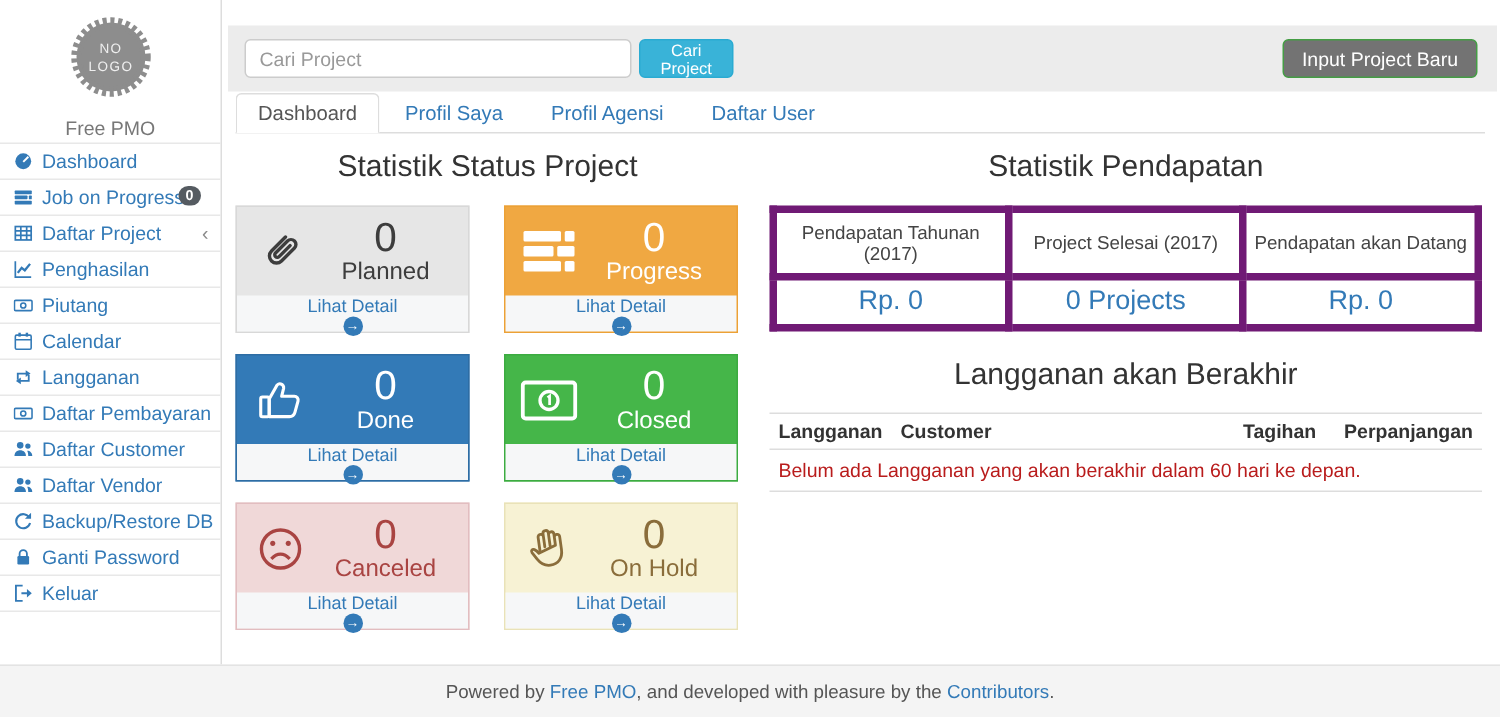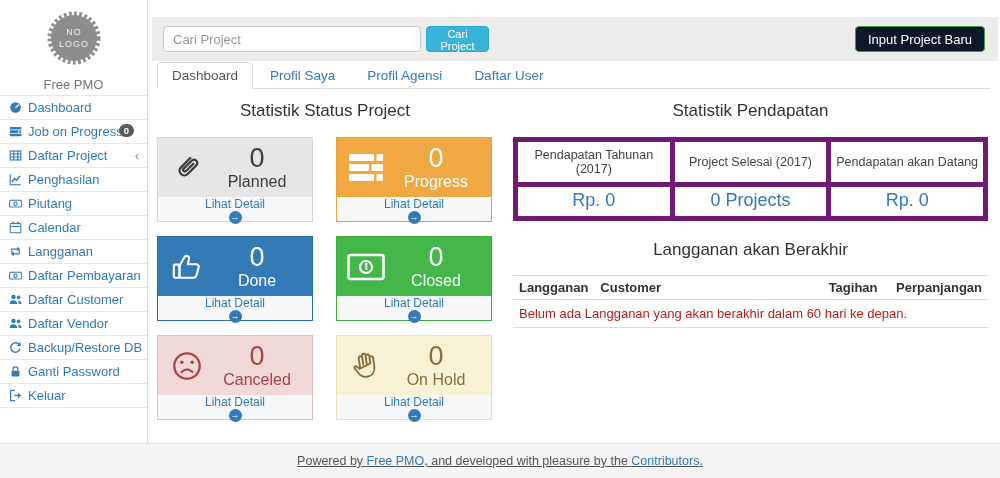--- a/index.html
+++ b/index.html
@@ -38,21 +38,21 @@
   .new-btn { position:absolute; right:13px; top:9px; height:26px; padding:0 12px;
     border:1px solid #449d44; border-radius:4px; color:#fff; font-size:13px;
     font-family:inherit; cursor:pointer; }
 
   .tabs { position:absolute; left:8px; right:10px; top:62px; height:27px;
     border-bottom:1px solid #ddd; display:flex; }
   .tab { font-size:13.5px; line-height:16px; padding:5px 14px; margin-right:2px;
     color:#337ab7; border:1px solid transparent; border-radius:4px 4px 0 0; height:27px; }
   .tab.active { background:#fff; border-color:#ddd #ddd #fff; color:#555; }
 
-  .section-title { font-size:17px; color:#333; text-align:center; font-weight:400;
+  .section-title { font-size:20px; color:#333; text-align:center; font-weight:400;
     height:22px; line-height:22px; margin:0; }
 
   
   .left-col { position:absolute; left:8px; top:100px; width:336px; }
   .cards { margin-top:15px; display:grid; grid-template-columns:156px 156px;
     column-gap:23px; row-gap:14px; }
   .card { height:85px; border:1px solid #ccc; display:flex; flex-direction:column; }
   .card-body { flex:1; display:flex; align-items:center; padding:4px 6px 4px 8px; }
   .icon-wrap { width:42px; display:flex; align-items:center; justify-content:center; }
   .stat { flex:1; text-align:center; }
@@ -74,21 +74,21 @@
   .sub-title { margin-top:18px; }
   .sub-table { width:100%; border-collapse:collapse; margin-top:14px; font-size:13px; }
   .sub-table th { border-top:1px solid #ddd; border-bottom:1px solid #ddd;
     padding:4px 6px; text-align:left; color:#333; }
   .sub-table th.r { text-align:right; }
   .sub-table td { border-bottom:1px solid #ddd; padding:6px; color:#b91c1c; }
 
   
   .page-footer { position:absolute; left:0; right:0; bottom:0; height:35px;
     background:#f4f4f4; border-top:1px solid #e3e3e3; display:flex; align-items:center;
-    justify-content:center; font-size:12.5px; color:#555;text-decoration:underline; }
+    justify-content:center; font-size:12.5px; color:#555; }
   .page-footer a { color:#337ab7; }
 </style>
 </head>
 <body>
 
 <div class="sidebar">
   <div class="brand">
     <svg width="64" height="64" viewBox="0 0 64 64">
       <circle cx="32" cy="32" r="23" fill="#8d8d8d" stroke="#8d8d8d" stroke-width="7" stroke-dasharray="2.6 2.3"></circle>
       <text x="32" y="29" text-anchor="middle" font-size="9" letter-spacing="1" fill="#efefef">NO</text>
@@ -256,21 +256,21 @@
         </a>
       </li>
   </ul>
 </div>
 
 <div class="main">
 
   <div class="topbar">
     <input class="search-input" placeholder="Cari Project" style="">
     <button class="search-btn" style="background-color: rgb(57, 179, 216);">Cari Project</button>
-    <button class="new-btn" style="background-color: #0f172a;">Input Project Baru</button>
+    <button class="new-btn" style="background-color: #737373;">Input Project Baru</button>
   </div>
 
   <div class="tabs">
     <a href="#" class="tab active">Dashboard</a>
     <a href="#" class="tab">Profil Saya</a>
     <a href="#" class="tab">Profil Agensi</a>
     <a href="#" class="tab">Daftar User</a>
   </div>
 
   <div class="left-col">

